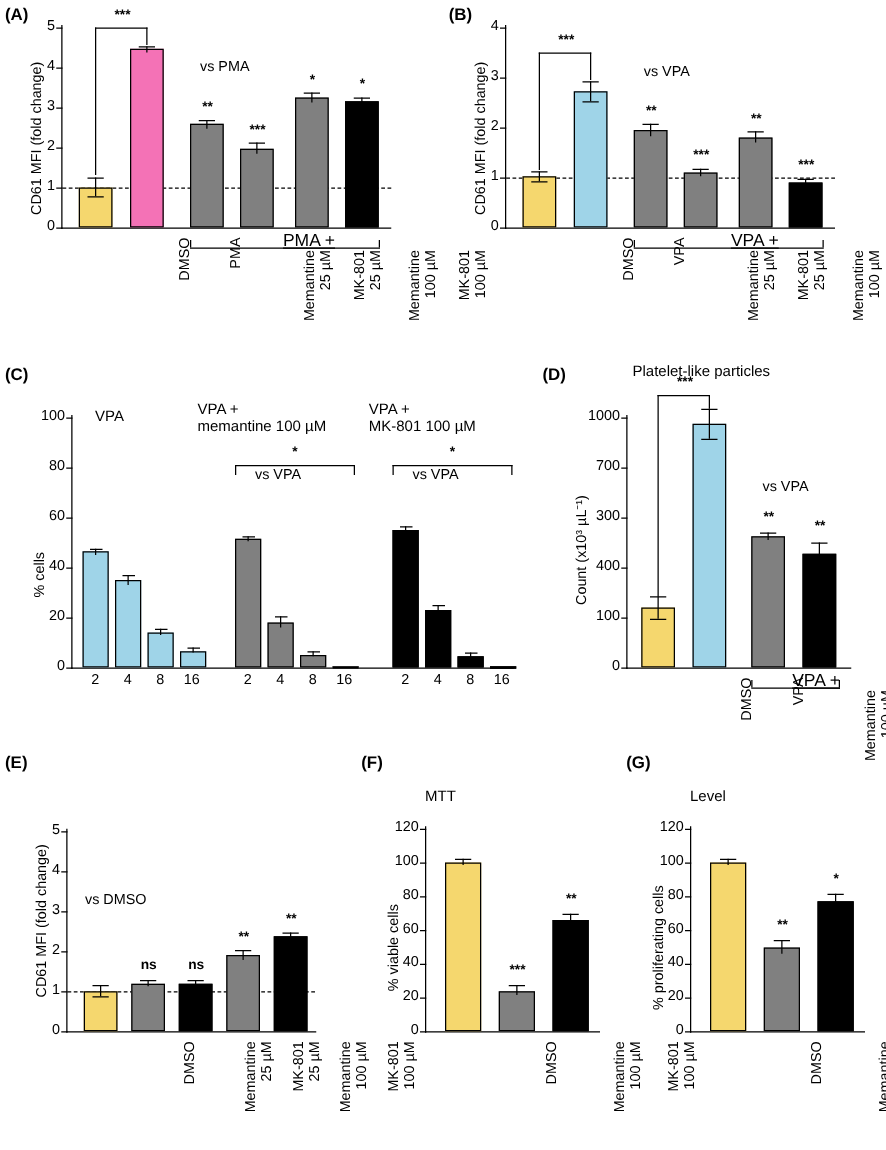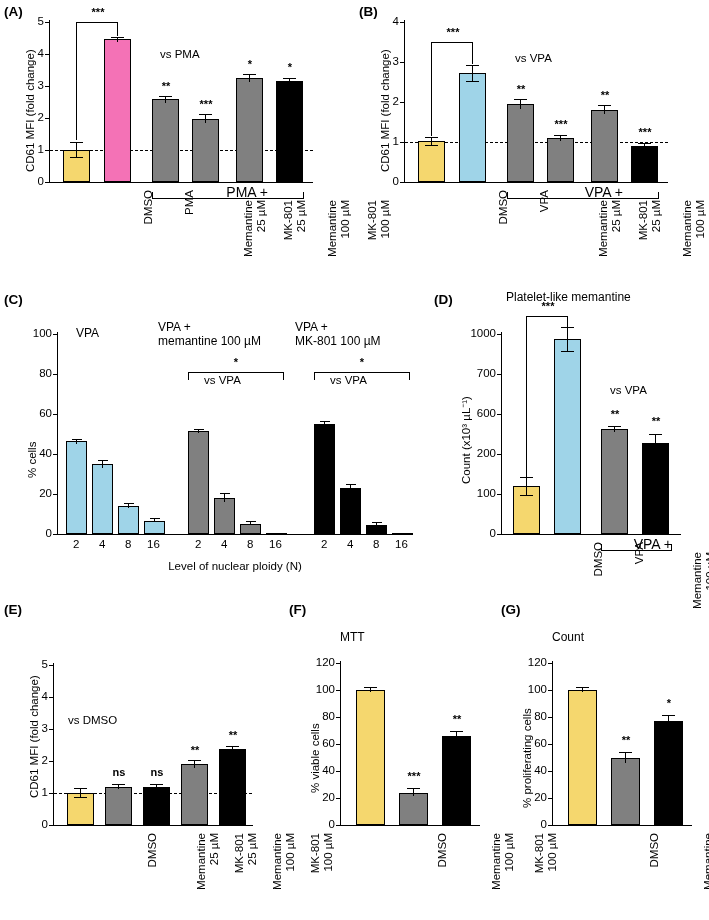--- a/index.html
+++ b/index.html
@@ -288,33 +288,32 @@
   <div class="xtick" style="left:147px;top:250px;">16</div>
   <div class="xtick" style="left:195px;top:250px;">2</div>
   <div class="xtick" style="left:221px;top:250px;">4</div>
   <div class="xtick" style="left:247px;top:250px;">8</div>
   <div class="xtick" style="left:269px;top:250px;">16</div>
   <div class="xtick" style="left:321px;top:250px;">2</div>
   <div class="xtick" style="left:347px;top:250px;">4</div>
   <div class="xtick" style="left:373px;top:250px;">8</div>
   <div class="xtick" style="left:395px;top:250px;">16</div>
 
-  <div class="axis-title" style="left:100px;top:272px;width:270px;">Level of nuclear ploidy (N)</div>
 </div>
 
 <div class="panel" style="left:430px;top:288px;width:279px;height:290px;">
   <div class="panel-letter" style="left:4px;top:4px;">(D)</div>
-  <div class="plot-title" style="left:76px;top:2px;">Platelet-like memantine</div>
+  <div class="plot-title" style="left:76px;top:2px;">Platelet-like particles</div>
 
   <div class="yaxis-label" style="left:28px;top:76px;height:120px;">Count (x10³ µL⁻¹)</div>
 
   <div class="tick-label" style="left:32px;top:239px;width:34px;">0</div>
   <div class="tick-label" style="left:32px;top:199px;width:34px;">100</div>
-  <div class="tick-label" style="left:32px;top:159px;width:34px;">200</div>
-  <div class="tick-label" style="left:32px;top:119px;width:34px;">600</div>
+  <div class="tick-label" style="left:32px;top:159px;width:34px;">400</div>
+  <div class="tick-label" style="left:32px;top:119px;width:34px;">300</div>
   <div class="tick-label" style="left:32px;top:79px;width:34px;">700</div>
   <div class="tick-label" style="left:32px;top:39px;width:34px;">1000</div>
 
   <div class="axis-line" style="left:71px;top:44px;width:1.4px;height:203px;"></div>
   <div class="axis-line" style="left:71px;top:246px;width:180px;height:1.4px;"></div>
   <div class="axis-line" style="left:67px;top:246px;width:5px;height:1.2px;"></div>
   <div class="axis-line" style="left:67px;top:206px;width:5px;height:1.2px;"></div>
   <div class="axis-line" style="left:67px;top:166px;width:5px;height:1.2px;"></div>
   <div class="axis-line" style="left:67px;top:126px;width:5px;height:1.2px;"></div>
   <div class="axis-line" style="left:67px;top:86px;width:5px;height:1.2px;"></div>
@@ -465,21 +464,21 @@
 
   <div class="xtick-rot" style="left:91px;top:235px;width:60px;">DMSO</div>
   <div class="xtick-rot" style="left:127px;top:235px;width:78px;">Memantine</div>
   <div class="xtick-rot" style="left:140px;top:235px;width:78px;">100 µM</div>
   <div class="xtick-rot" style="left:170px;top:235px;width:78px;">MK-801</div>
   <div class="xtick-rot" style="left:183px;top:235px;width:78px;">100 µM</div>
 </div>
 
 <div class="panel" style="left:497px;top:598px;width:212px;height:322px;">
   <div class="panel-letter" style="left:4px;top:4px;">(G)</div>
-  <div class="plot-title" style="left:55px;top:32px;">Count</div>
+  <div class="plot-title" style="left:55px;top:32px;">Level</div>
 
   <div class="yaxis-label" style="left:24px;top:90px;height:120px;">% proliferating cells</div>
 
   <div class="tick-label" style="left:24px;top:220px;width:26px;">0</div>
   <div class="tick-label" style="left:24px;top:193px;width:26px;">20</div>
   <div class="tick-label" style="left:24px;top:166px;width:26px;">40</div>
   <div class="tick-label" style="left:24px;top:139px;width:26px;">60</div>
   <div class="tick-label" style="left:24px;top:112px;width:26px;">80</div>
   <div class="tick-label" style="left:24px;top:85px;width:26px;">100</div>
   <div class="tick-label" style="left:24px;top:58px;width:26px;">120</div>

